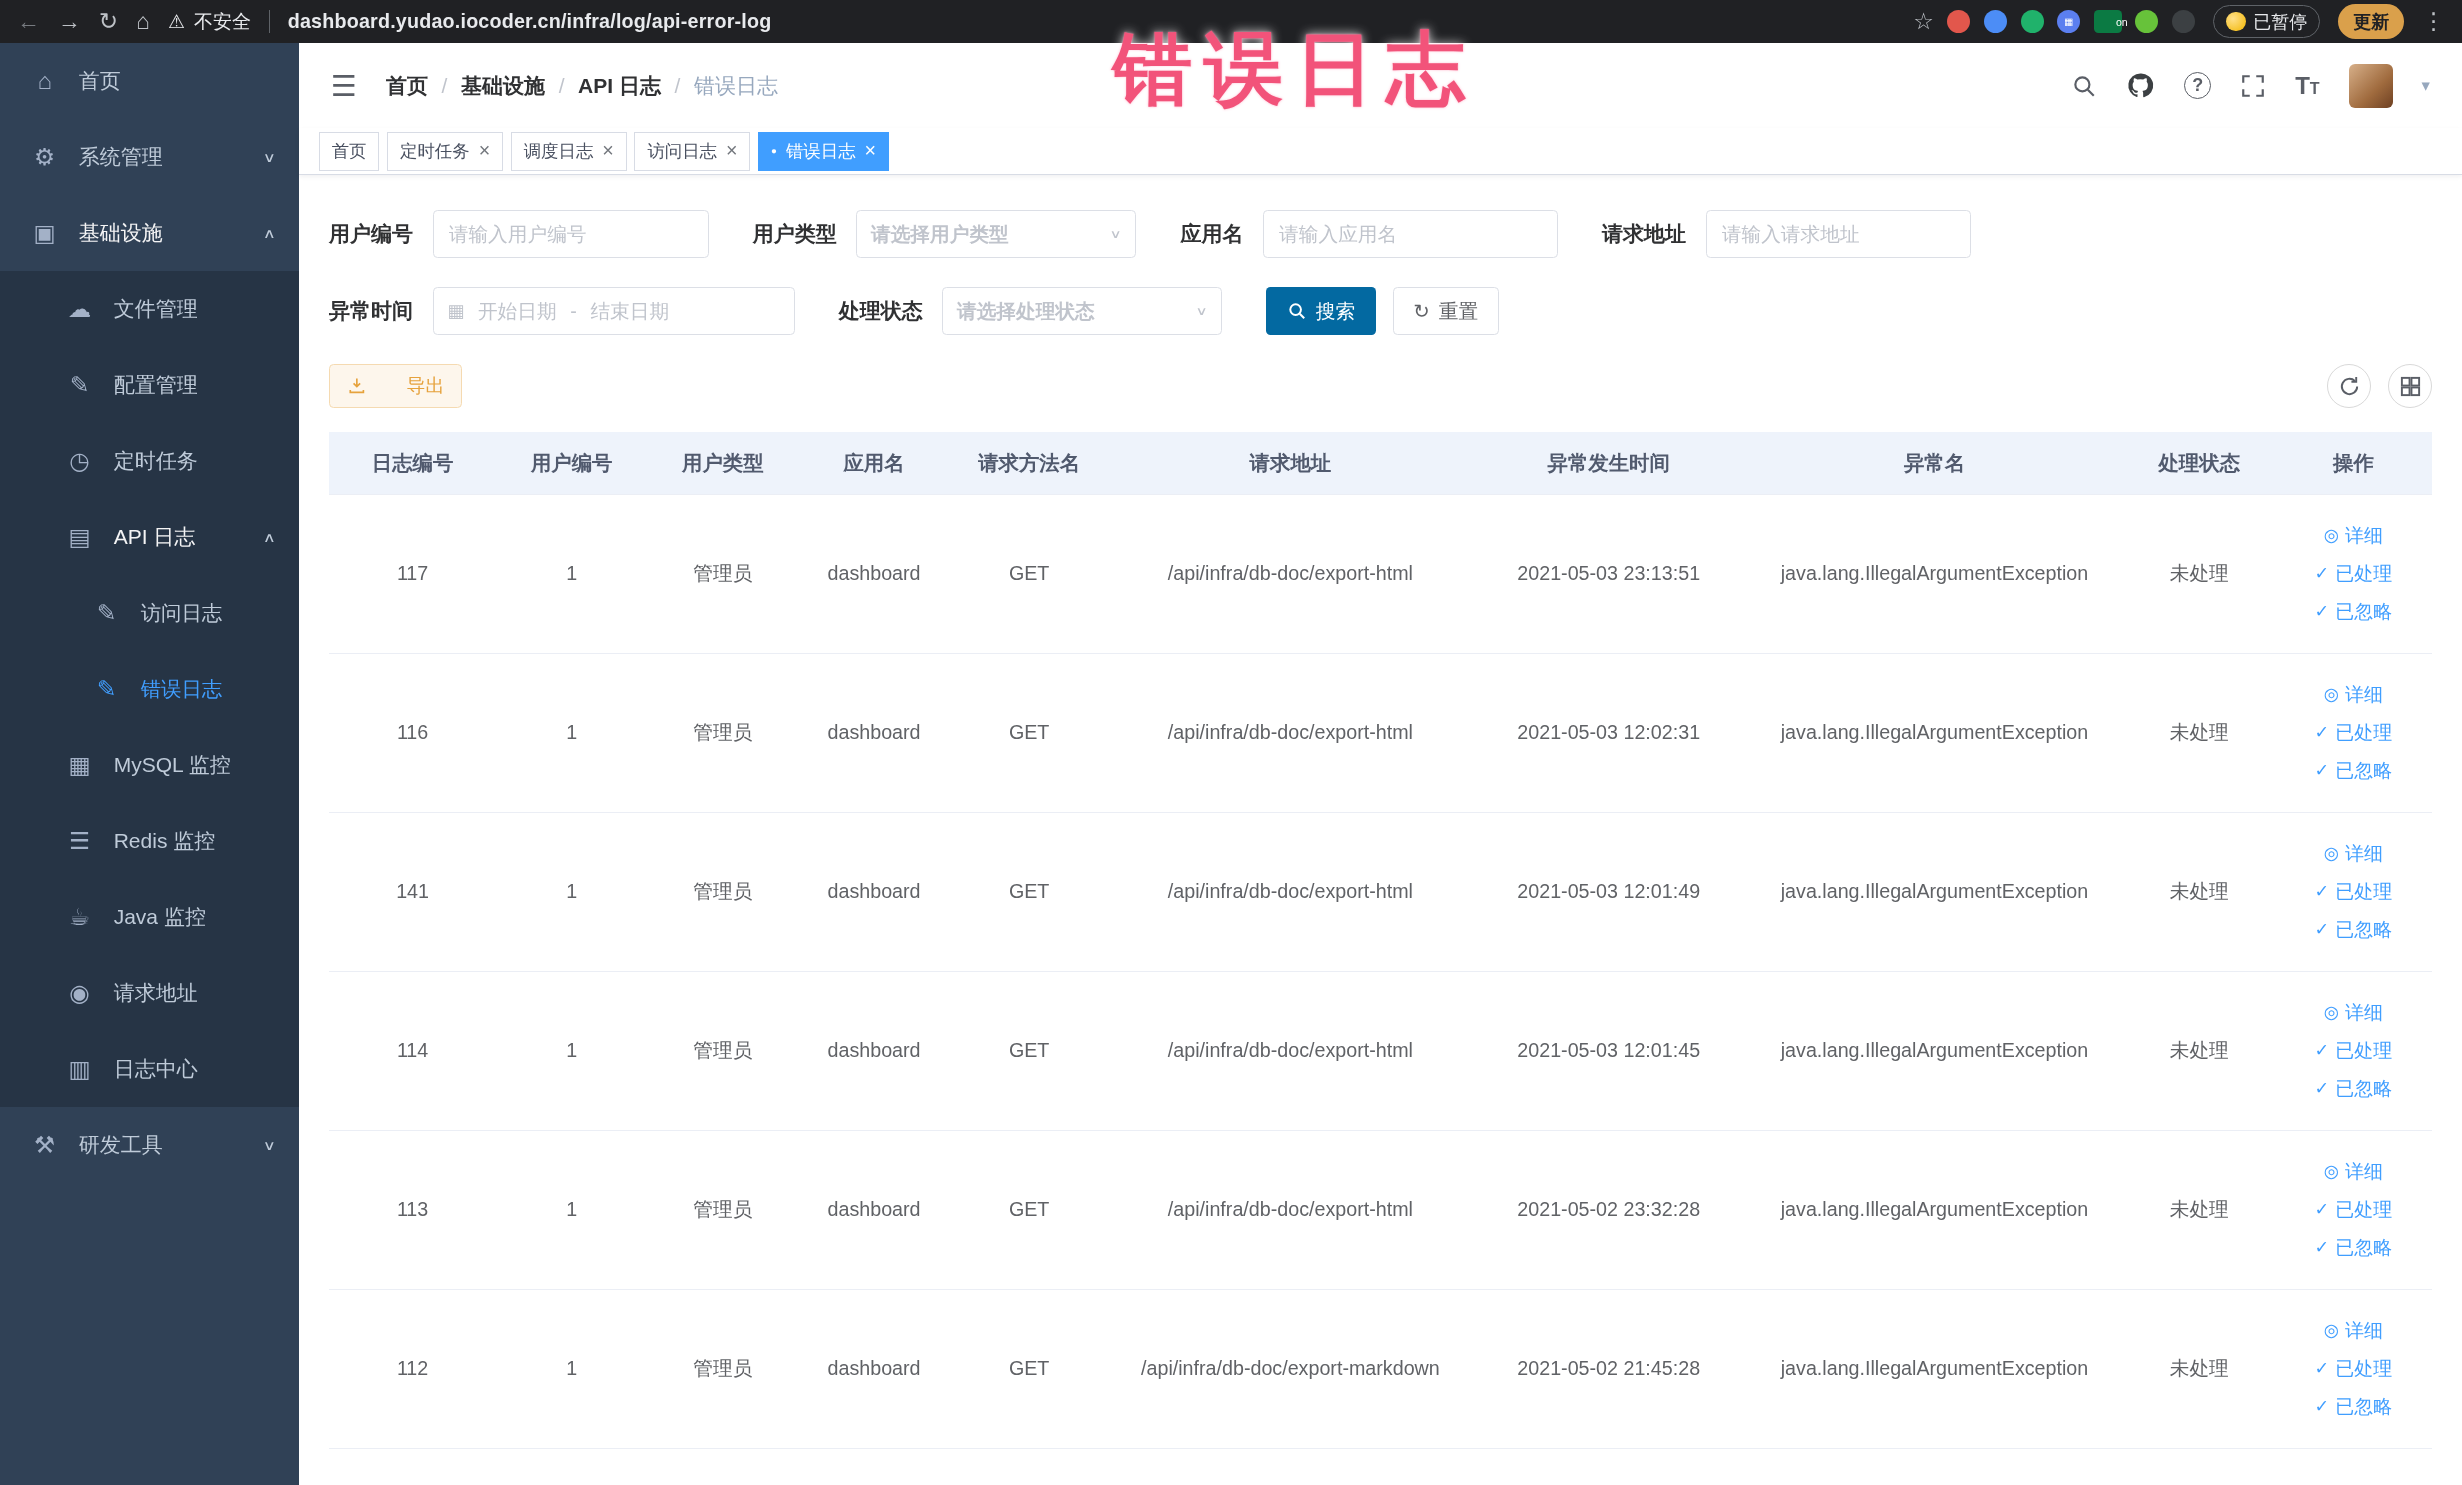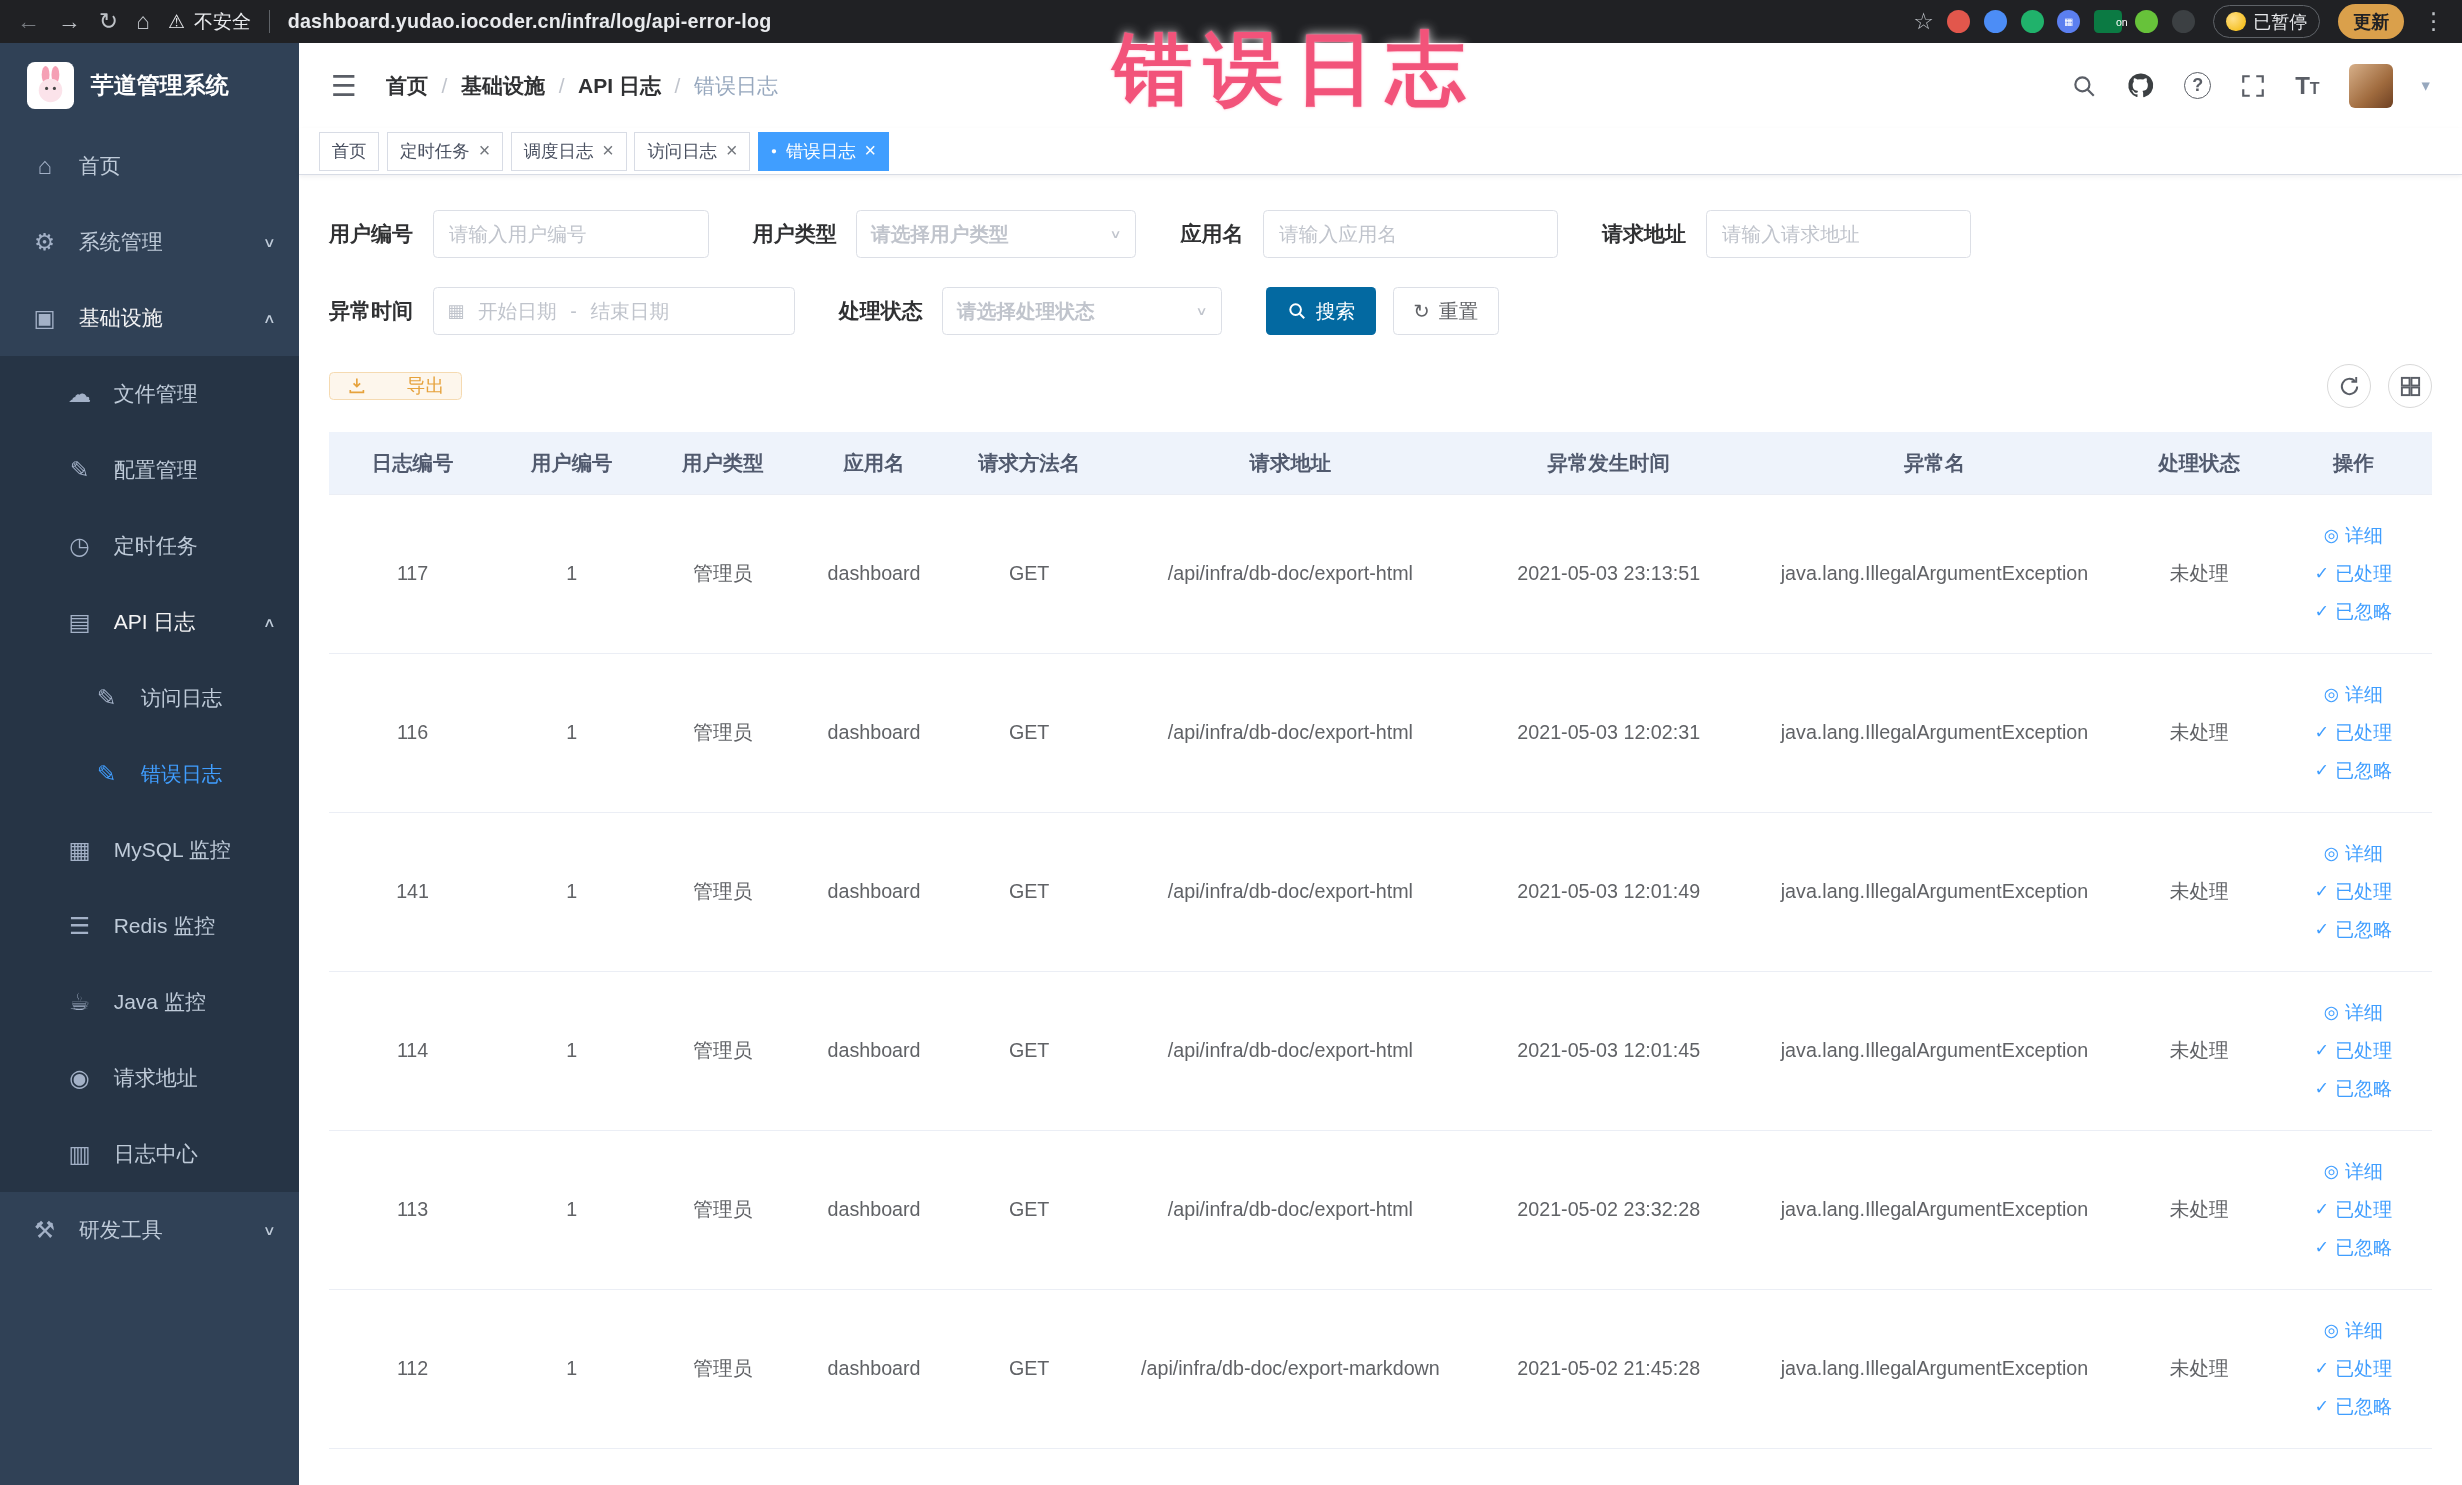--- a/index.html
+++ b/index.html
@@ -75,21 +75,21 @@
   .date-range .ph { color:#c0c4cc; }
   .date-range .cal { color:#c0c4cc; font-size:18px; }
   .date-range .dsep { color:#c0c4cc; }
   .btn { height:48px; border-radius:4.5px; display:inline-flex; align-items:center; gap:9px; font-size:19.7px; padding:0 19.7px; cursor:pointer; border:0.8px solid transparent; }
   .btn.primary { background:#0369a1; color:#fff; }
   .btn.plain { background:#fff; border-color:#dcdfe6; color:#606266; }
   .btn.plain .ric { font-size:19.7px; color:#606266; }
   .btn + .btn { margin-left:16.7px; }
 
   .toolbar-row { display:flex; align-items:center; margin:1.5px 0 24px; }
-  .btn.export { height:28px; background:#fdf6ec; border-color:#f5dab1; color:#e6a23c; font-size:19px; padding:0 16.7px;gap:40px; }
+  .btn.export { height:44px; background:#fdf6ec; border-color:#f5dab1; color:#e6a23c; font-size:19px; padding:0 16.7px;gap:40px; }
   .right-tools { margin-left:auto; display:flex; gap:16.7px; }
   .circle-btn { width:44px; height:44px; border-radius:50%; border:0.8px solid #d9d9d9; background:#fff; display:flex; align-items:center; justify-content:center; cursor:pointer; }
 
   table.grid { width:100%; border-collapse:collapse; table-layout:fixed; }
   .grid th { background:#eef3fb; height:62px; font-size:20.4px; color:#515a6e; font-weight:bold; border-bottom:0.8px solid #ebeef5; }
   .grid td { height:159px; text-align:center; font-size:19.7px; color:#606266; border-bottom:0.8px solid #ebeef5; word-break:break-all; vertical-align:middle; }
   .op-wrap { display:flex; flex-direction:column; align-items:center; gap:12px; }
   .op-link { color:#409eff; display:inline-flex; align-items:center; gap:6px; font-size:19px; cursor:pointer; white-space:nowrap; }
   .op-ic { font-size:17.4px; }
 
@@ -128,31 +128,20 @@
       <span class="smiley"></span>
       <span>已暂停</span>
     </span>
     <span class="update-pill">更新</span>
     <span class="nav-ic">⋮</span>
   </div>
 
   <div class="app">
 
     <aside class="sidebar">
-      <div class="logo-row">
-        <svg width="47" height="47" viewBox="0 0 48 48">
-          <rect width="48" height="48" rx="8" fill="#ffffff"></rect>
-          <ellipse cx="19" cy="13" rx="4" ry="9" fill="#f5a0b5"></ellipse>
-          <ellipse cx="29" cy="13" rx="4" ry="9" fill="#f5a0b5"></ellipse>
-          <circle cx="24" cy="29" r="12" fill="#fbe3ea"></circle>
-          <circle cx="20" cy="27" r="1.6" fill="#444"></circle>
-          <circle cx="28" cy="27" r="1.6" fill="#444"></circle>
-        </svg>
-        <span class="logo-title">芋道管理系统</span>
-      </div>
 
       <div class="menu-item">
         <span class="mi">⌂</span>
         <span>首页</span>
       </div>
       <div class="menu-item">
         <span class="mi">⚙</span>
         <span>系统管理</span>
         <span class="arrow">∨</span>
       </div>

